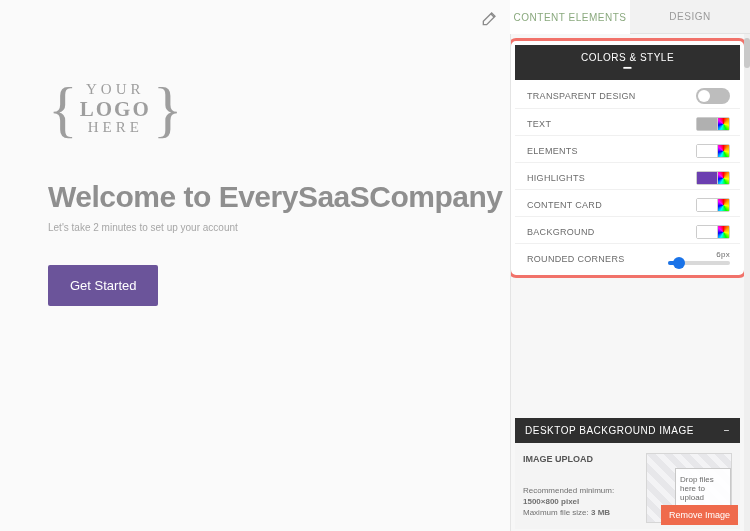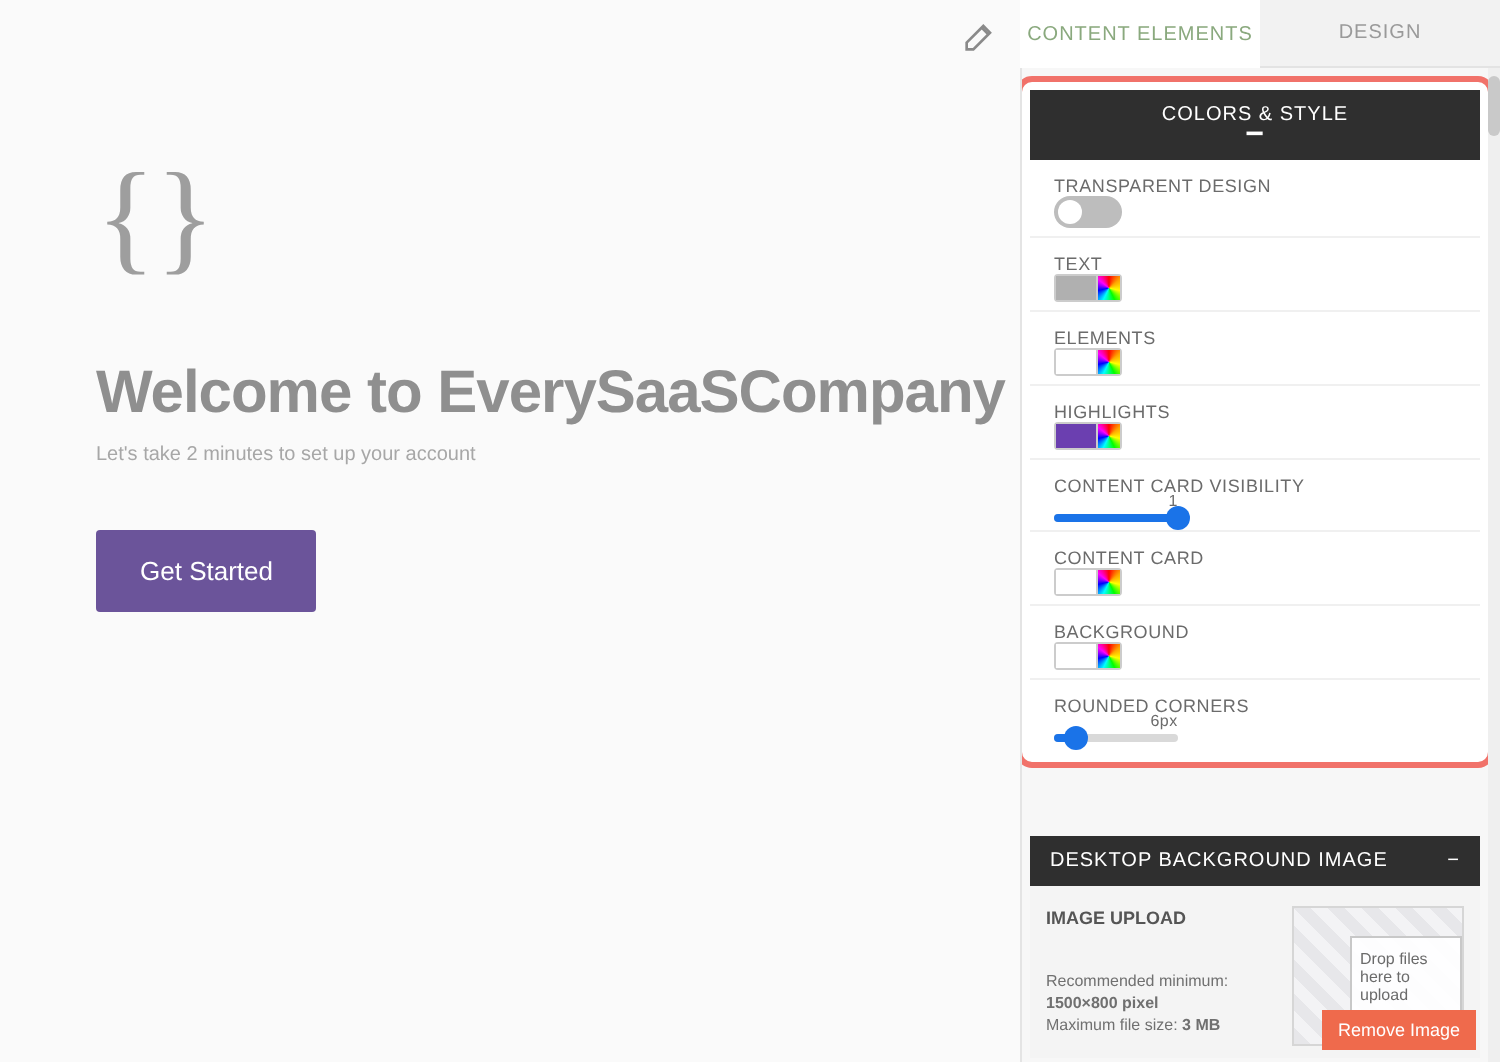--- a/index.html
+++ b/index.html
@@ -72,25 +72,24 @@
   .section-head {
     background:#2f2f2f; color:#fff;
     font-size:10px; letter-spacing:0.5px;
     padding:7px 10px;
     display:flex; justify-content:space-between; align-items:center;
     margin:4px 4px 0 4px;
     flex-direction:column;
   }
   .section-head .collapse { font-size:16px; font-weight:700; line-height:10px; cursor:pointer;}
   .row {
-    display:flex; justify-content:space-between; align-items:flex-start;
+    display:flex; justify-content:space-between; align-items:center;
     padding:8px 10px 4px 12px;
     font-size:9px; color:#6b6b6b; letter-spacing:0.3px;
     margin:0 4px;
-    flex-direction:column;
   }
   .row + .row { border-top:1px solid #f0f0f0; }
   .toggle {
     width:34px; height:16px; background:#bdbdbd; border-radius:9px; position:relative;
     cursor:pointer;
   }
   .toggle::after {
     content:""; position:absolute; left:2px; top:2px; width:12px; height:12px;
     background:#fff; border-radius:50%;
   }
@@ -159,20 +158,25 @@
     position:absolute; left:0; right:0; top:4px; height:30px;
     background:#c9c9c9; border-radius:3px;
   }
 </style>
 </head>
 <body>
 
 <div class="canvas">
   <div class="logo-box">
     <span class="brace">{</span>
+    <span class="logo-text">
+      <div class="l1">YOUR</div>
+      <div class="l2">LOGO</div>
+      <div class="l3">HERE</div>
+    </span>
     <span class="brace">}</span>
   </div>
   <h1 class="headline">Welcome to EverySaaSCompany</h1>
   <p class="subhead">Let's take 2 minutes to set up your account</p>
   <button class="cta">Get Started</button>
 </div>
 
 <div class="edit-icon">
   <svg viewBox="0 0 24 24" width="20" height="20" fill="none" stroke="currentColor" stroke-width="1.6">
     <path d="M4 16l10-10 4 4-10 10H4v-4z"></path>
@@ -215,30 +219,20 @@
     </div>
 
     <div class="row">
       <span>HIGHLIGHTS</span>
       <div class="swatch">
         <div class="swatch-fill" style="background:#6b3fb0"></div>
         <div class="swatch-picker"></div>
       </div>
     </div>
 
-    <div class="row">
-      <span>CONTENT CARD VISIBILITY</span>
-      <div class="slider-wrap">
-        <span class="slider-val">1</span>
-        <div class="slider">
-          <div class="slider-fill" style="width:100%"></div>
-          <div class="slider-thumb" style="left:100%"></div>
-        </div>
-      </div>
-    </div>
 
     <div class="row">
       <span>CONTENT CARD</span>
       <div class="swatch">
         <div class="swatch-fill" style="background:#ffffff"></div>
         <div class="swatch-picker"></div>
       </div>
     </div>
 
     <div class="row">

